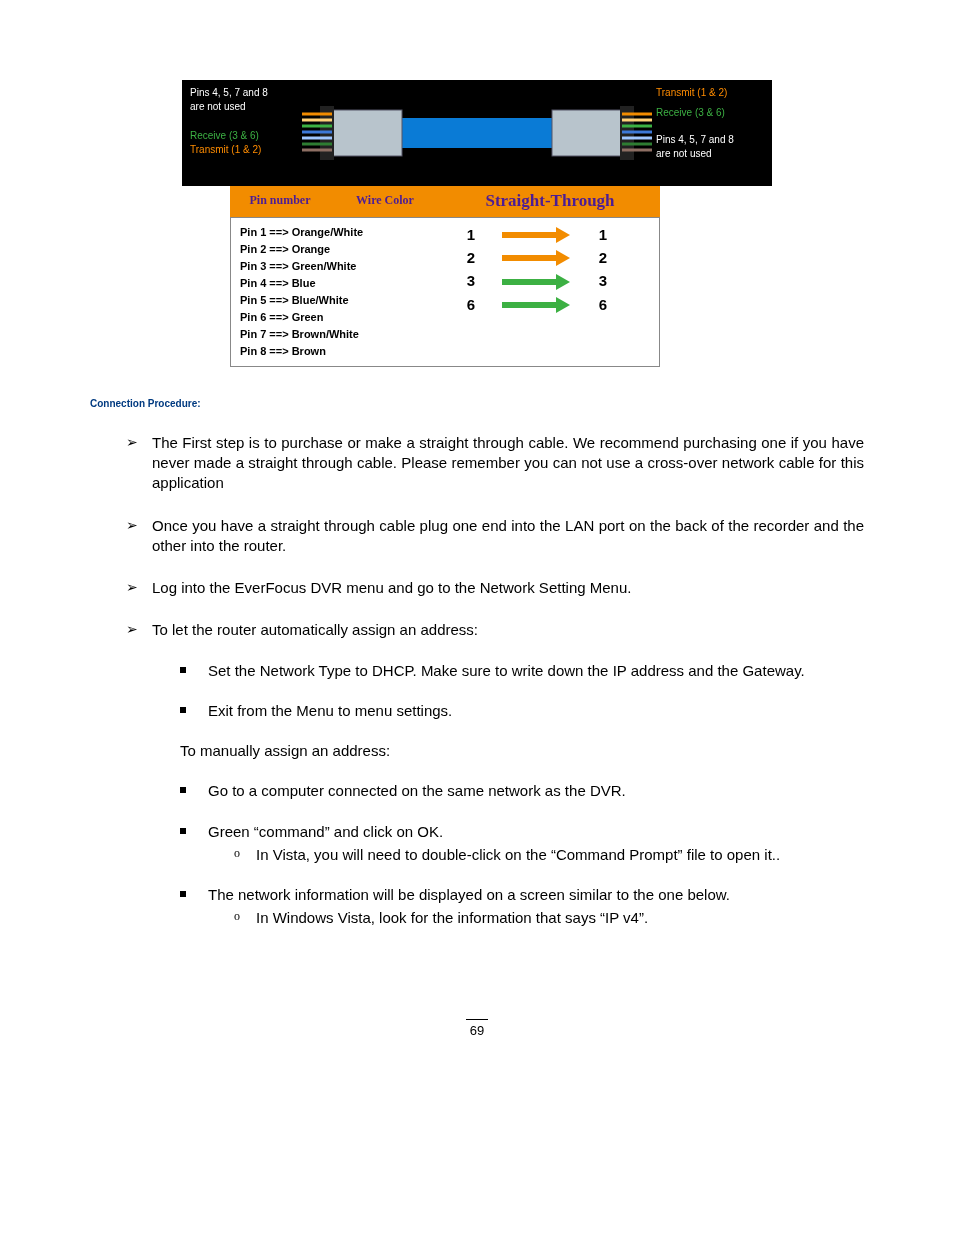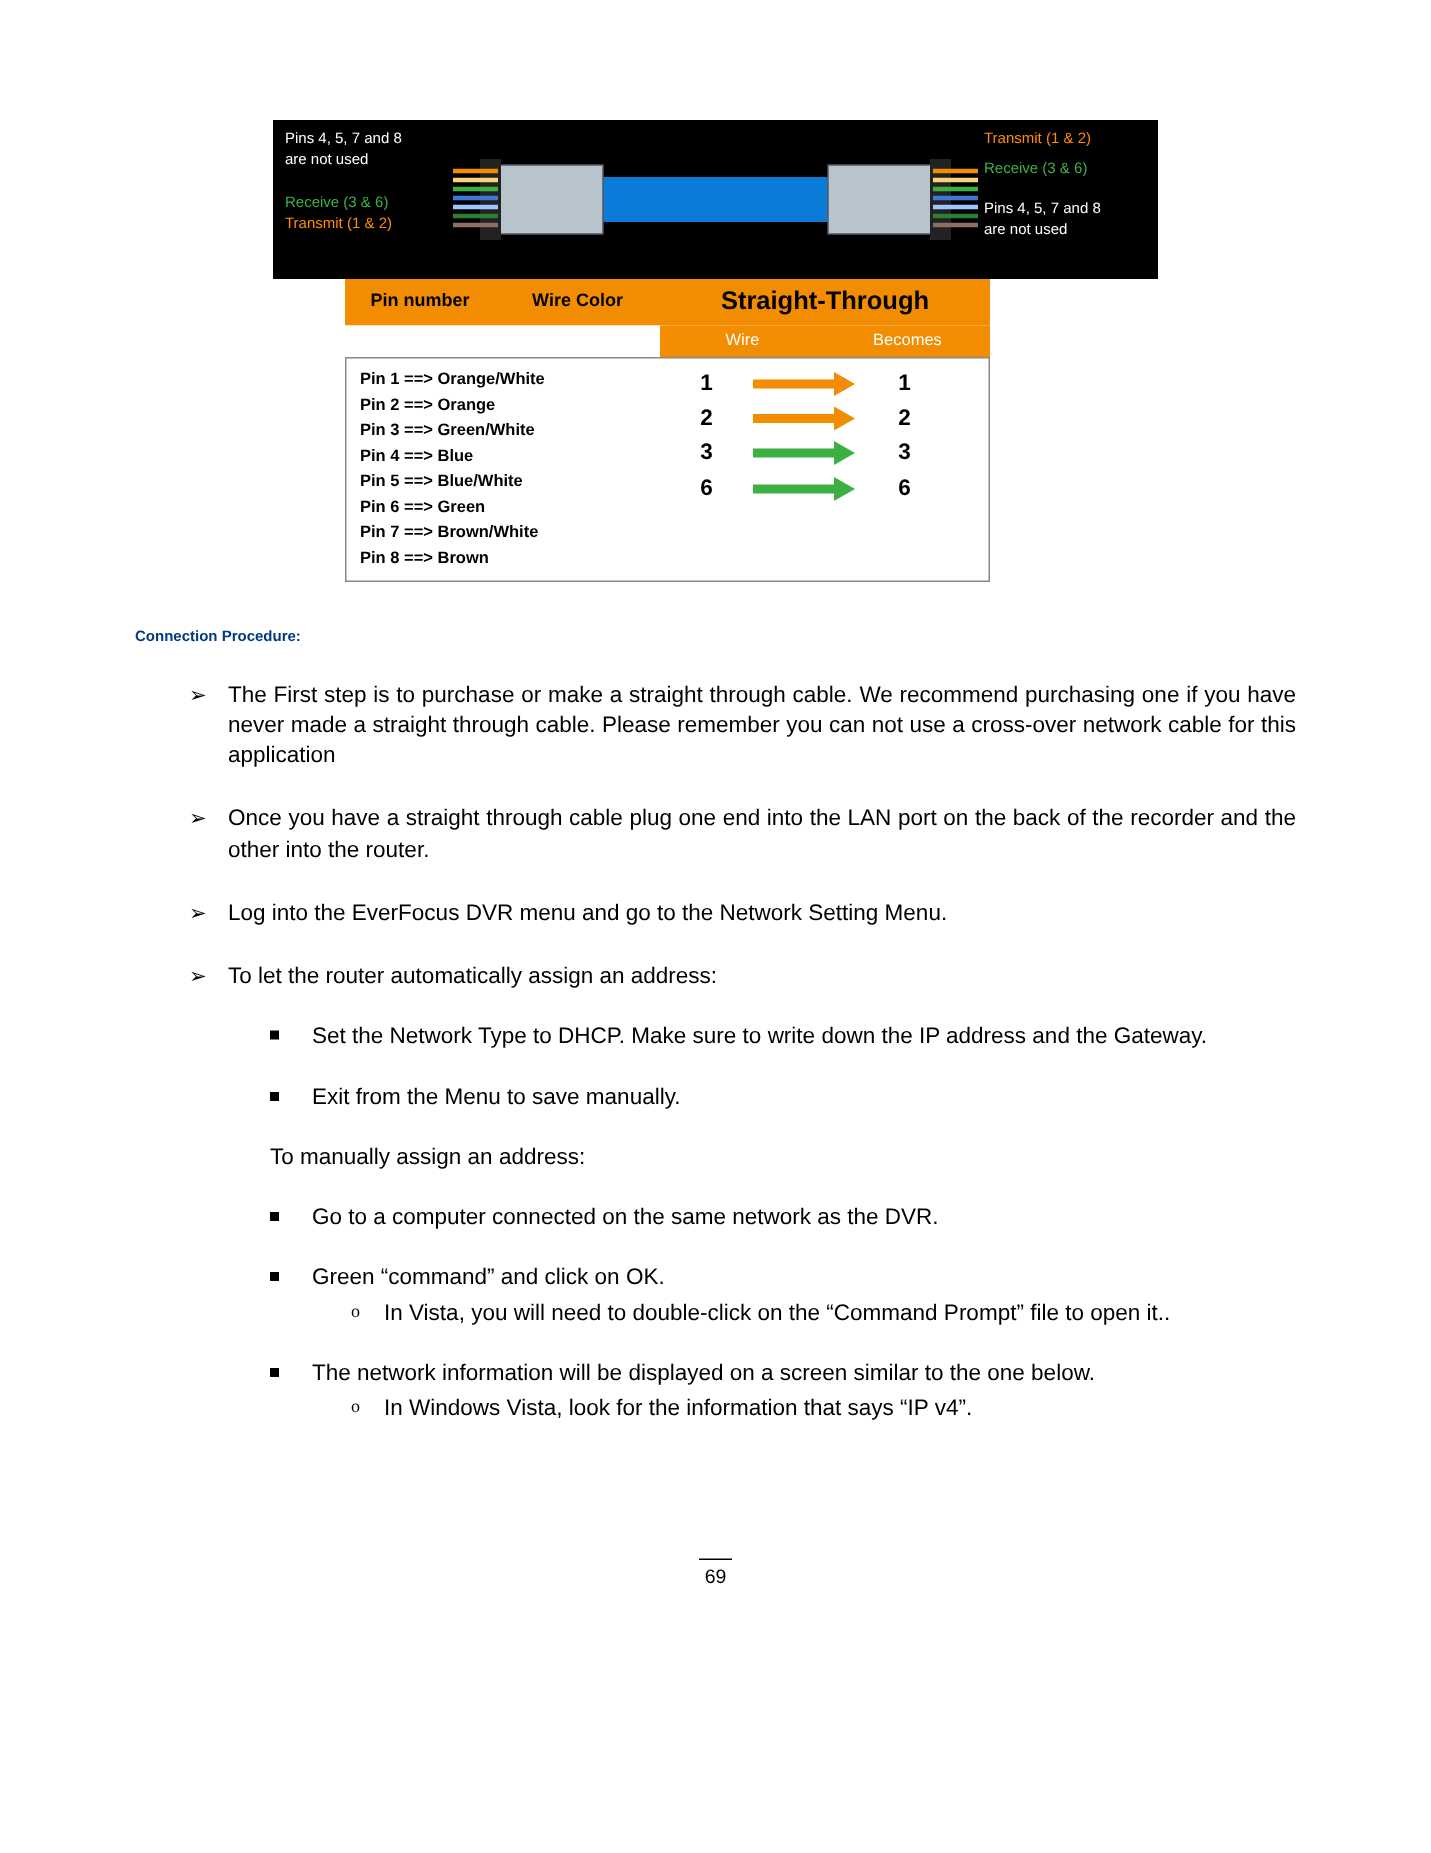--- a/index.html
+++ b/index.html
@@ -25,21 +25,21 @@
   .blk-right { text-align:right; padding-left:4px; padding-right:12px;}
   .blk-right div { text-align:left; }
   .conn-area {
     flex:1; background:#000; position:relative; overflow:hidden;
     display:flex; align-items:center; justify-content:center;
   }
   .conn-svg { width:100%; height:100%; }
   
   .hdr-row { display:flex; width:430px; margin-left:48px; }
   .hdr-cell {
-    background:#f28c00; color:#000000; font-family:Liberation Sans, sans-serif; font-weight:bold;
+    background:#f28c00; color:#4c1d95; font-family:Liberation Serif, serif; font-weight:bold;
     text-align:center; font-size:12px; padding:6px 0;
   }
   .hdr-pn { flex:0 0 100px; }
   .hdr-wc { flex:0 0 110px; }
   .hdr-st { flex:0 0 220px; font-size:17px; padding:4px 0;}
   .sub-row { display:flex; width:430px; margin-left:48px; }
   .sub-empty { flex:0 0 210px; background:#fff; }
   .sub-wire, .sub-bec {
     background:#f28c00; color:#fff; font-size:11px; text-align:center;
     padding:3px 0; font-weight:normal;
@@ -128,25 +128,20 @@
       <div class="unused" style="white-space:pre-line;">Pins 4, 5, 7 and 8
 are not used</div>
     </div>
   </div>
 
   <div class="hdr-row">
     <div class="hdr-cell hdr-pn">Pin number</div>
     <div class="hdr-cell hdr-wc">Wire Color</div>
     <div class="hdr-cell hdr-st">Straight-Through</div>
   </div>
-  <div class="sub-row">
-    <div class="sub-empty"></div>
-    <div class="sub-wire">Wire</div>
-    <div class="sub-bec">Becomes</div>
-  </div>
   <div class="body-row">
     <div class="pins-col">
       <div>Pin 1 ==&gt; Orange/White</div>
       <div>Pin 2 ==&gt; Orange</div>
       <div>Pin 3 ==&gt; Green/White</div>
       <div>Pin 4 ==&gt; Blue</div>
       <div>Pin 5 ==&gt; Blue/White</div>
       <div>Pin 6 ==&gt; Green</div>
       <div>Pin 7 ==&gt; Brown/White</div>
       <div>Pin 8 ==&gt; Brown</div>
@@ -191,21 +186,21 @@
 <h4 class="section">Connection Procedure:</h4>
 
 <ul class="top">
   <li>The First step is to purchase or make a straight through cable. We recommend purchasing one if you have never made a straight through cable. Please remember you can not use a cross-over network cable for this application</li>
   <li>Once you have a straight through cable plug one end into the LAN port on the back of the recorder and the other into the router.</li>
   <li>Log into the EverFocus DVR menu and go to the Network Setting Menu.</li>
   <li>
     <span>To let the router automatically assign an address:</span>
     <ul class="sq">
       <li>Set the Network Type to DHCP. Make sure to write down the IP address and the Gateway.</li>
-      <li>Exit from the Menu to save manually.</li>
+      <li>Exit from the Menu to menu settings.</li>
     </ul>
     <div class="mid-para">To manually assign an address:</div>
     <ul class="sq" style="margin-top:0;">
       <li>Go to a computer connected on the same network as the DVR.</li>
       <li>
         <span>Green “command” and click on OK.</span>
         <ul class="circ">
           <li>In Vista, you will need to double-click on the “Command Prompt” file to open it..</li>
         </ul>
       </li>

